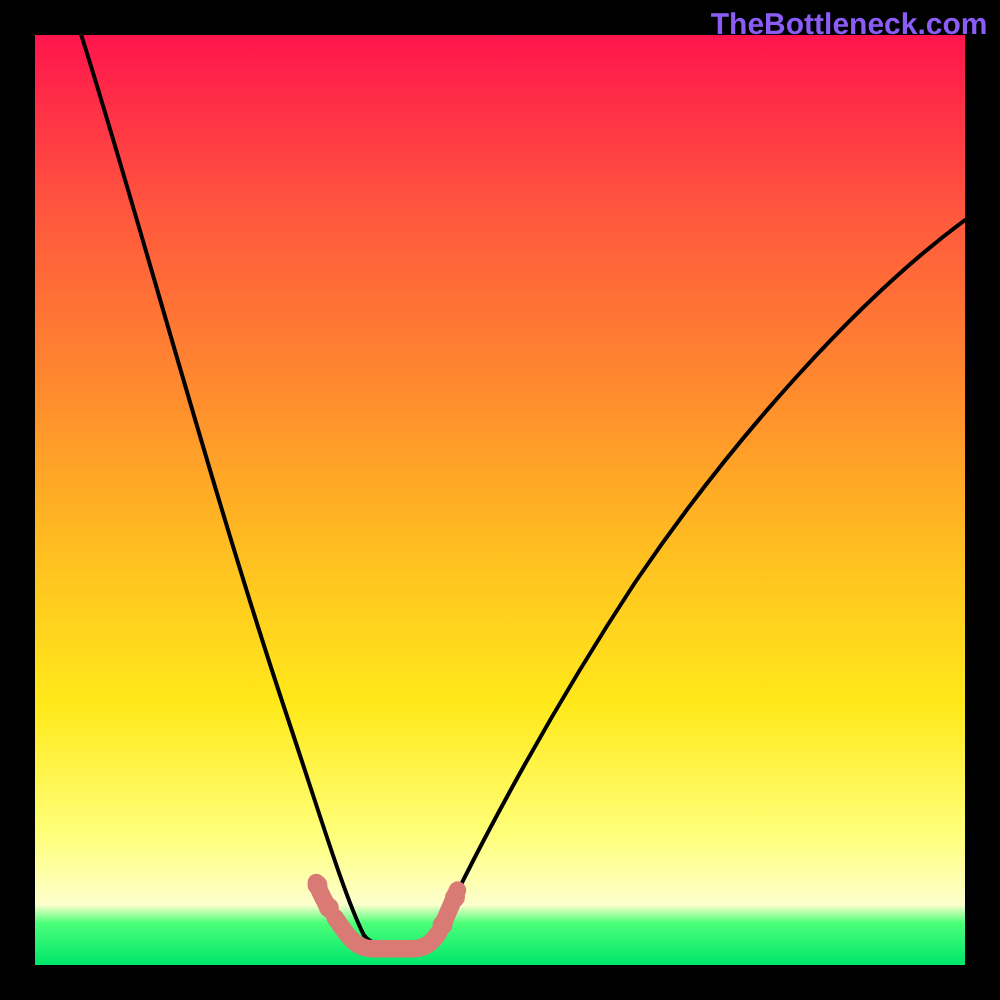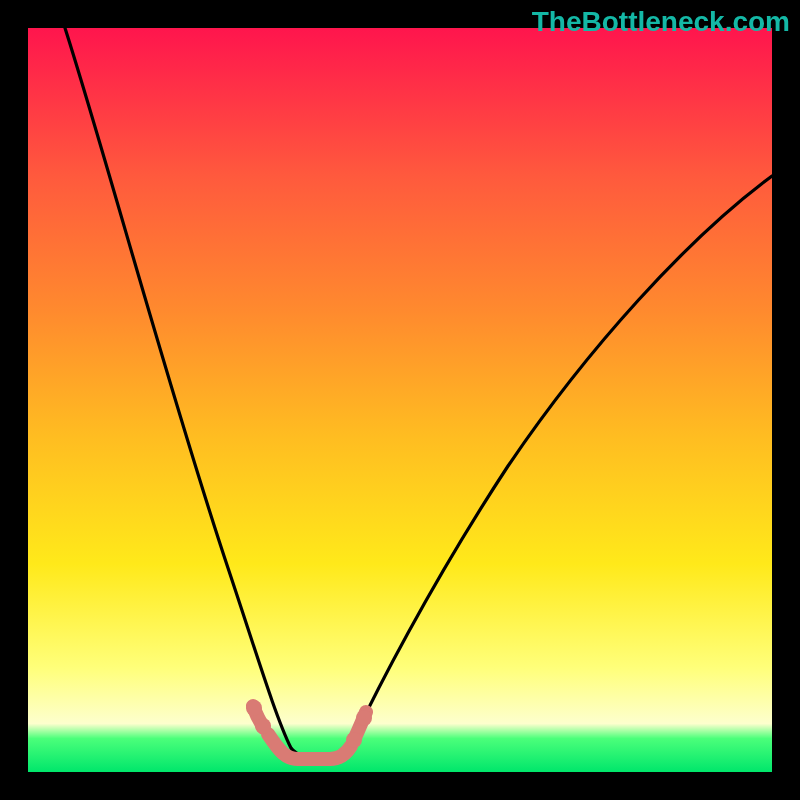--- a/index.html
+++ b/index.html
@@ -25,23 +25,23 @@
   }
   .gradient {
     position: absolute;
     inset: 0;
   }
   .watermark {
     position: absolute;
     top: 6px;
     right: 10px;
     font-family: Arial, Helvetica, sans-serif;
-    font-size: 28px;
+    font-size: 24px;
     font-weight: 600;
-    color: #14b8a6;
+    color: #8b5cf6;
     letter-spacing: 0px;
   }
   .curves {
     position: absolute;
     inset: 0;
   }
 </style>
 </head>
 <body>
 

